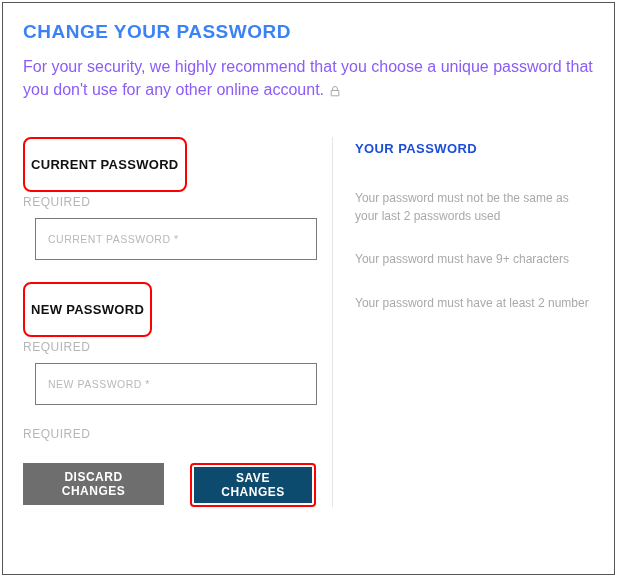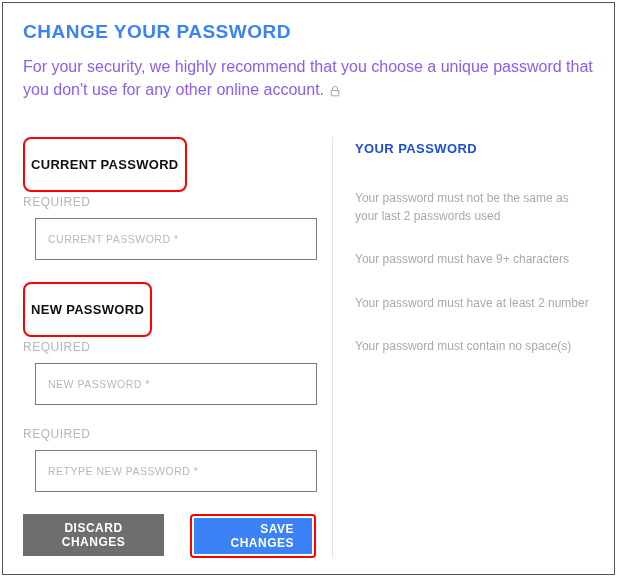--- a/index.html
+++ b/index.html
@@ -111,24 +111,23 @@
     background: #6e6e6e;
     width: 156px;
   }
   .btn-save-wrap {
     border: 2.5px solid #ff0000;
     border-radius: 4px;
     padding: 2px;
     display: inline-flex;
   }
   .btn-save {
-    background: #3b82f6;
+    background: #0c4a6e;
     width: 118px;
     height: 36px;
-    text-align: right;
   }
   .rules-title {
     font-size: 13px;
     font-weight: 800;
     letter-spacing: 0.4px;
     color: #1d4ed8;
     text-transform: uppercase;
     margin-top: 4px;
     margin-bottom: 34px;
   }
@@ -167,32 +166,30 @@
       <div class="field-group">
         <div class="field-label-wrap">
           <div class="field-label">NEW PASSWORD</div>
         </div>
         <div class="required">REQUIRED</div>
         <input type="password" class="text-input" placeholder="NEW PASSWORD *" style="">
       </div>
 
       <div class="field-group">
         <div class="required">REQUIRED</div>
-        <input type="password" class="text-input" placeholder="RETYPE NEW PASSWORD *" style="">
       </div>
 
       <div class="buttons">
         <button class="btn btn-discard">DISCARD CHANGES</button>
         <span class="btn-save-wrap">
           <button class="btn btn-save">SAVE CHANGES</button>
         </span>
       </div>
     </div>
 
     <div class="right">
       <div class="rules-title">YOUR PASSWORD</div>
       <div class="rule">Your password must not be the same as your last 2 passwords used</div>
       <div class="rule">Your password must have 9+ characters</div>
       <div class="rule">Your password must have at least 2 number</div>
-      <div class="rule">Your password must contain no space(s)</div>
     </div>
   </div>
 </div>
 
 </body></html>

